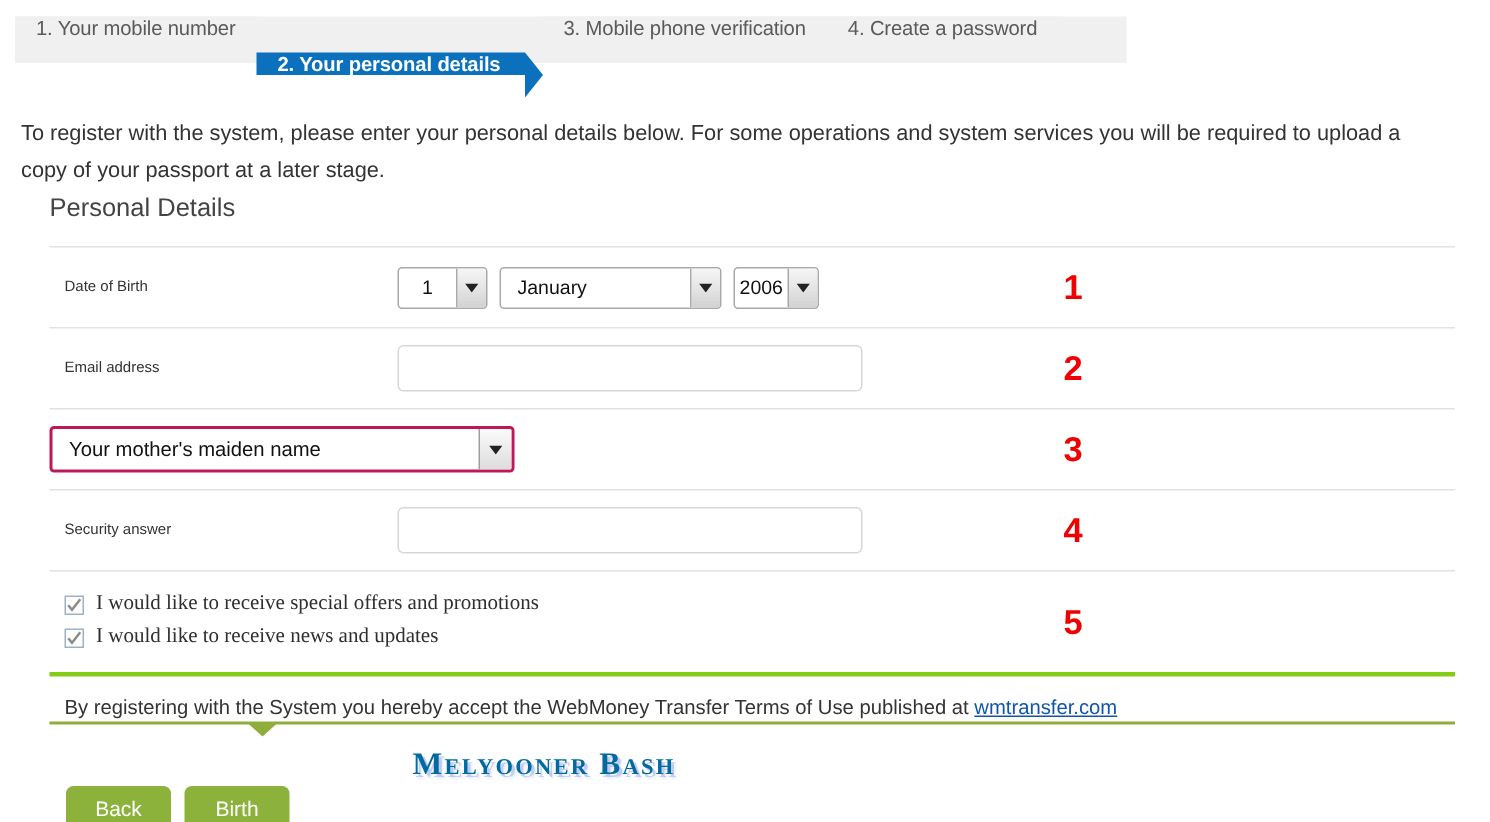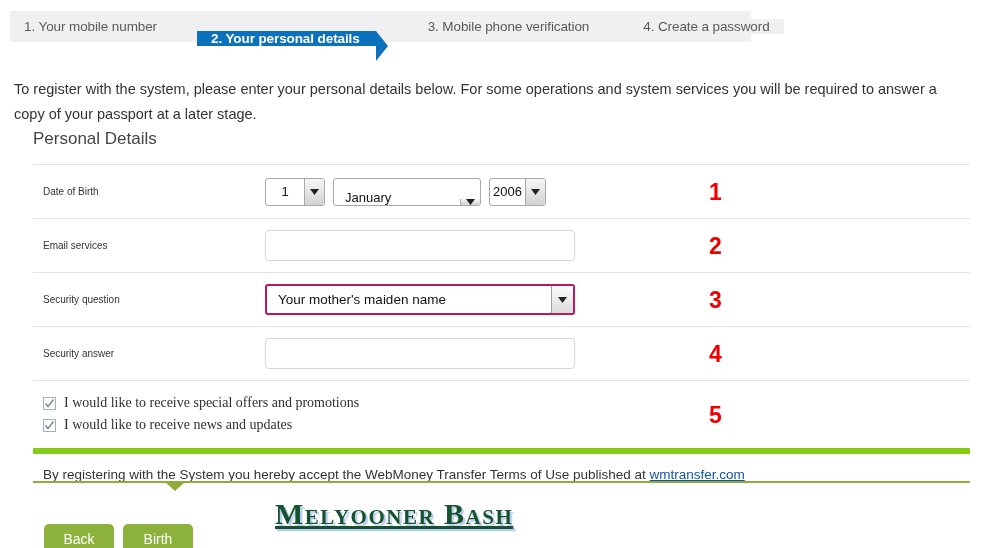--- a/index.html
+++ b/index.html
@@ -17,25 +17,24 @@
     position: relative;
   }
 
   
   .wizard-tabs {
     position: absolute;
     left: 10px;
     top: 11px;
     height: 31px;
     display: flex;
-    align-items: center;
+    align-items: flex-start;
     background: #f0f0f0;
     width: 741px;
     box-sizing: border-box;
-    gap: 26px;
   }
   .wizard-tab {
     display: flex;
     align-items: center;
     justify-content: center;
     font-size: 13.5px;
     color: #5a5a5a;
     padding: 0 14px;
     white-space: nowrap;
     position: relative;
@@ -153,21 +152,21 @@
     flex: 0 0 19px;
     border-left: 1px solid #a9a9a9;
     background: linear-gradient(to bottom, #f6f6f6 0%, #e3e3e3 55%, #d2d2d2 100%);
     display: flex;
     align-items: center;
     justify-content: center;
   }
   .legacy-select .sel-btn svg { display: block; }
 
   .sel-day   { width: 60px; }
-  .sel-month { width: 148px; align-items: flex-end; }
+  .sel-month { width: 148px; }
   .sel-year  { width: 57px; }
 
   .sel-wide {
     width: 310px;
     height: 31px;
     border: 2px solid #be185d;
     border-radius: 3px;
   }
   .sel-wide .sel-text { font-size: 13.5px; }
   .sel-wide .sel-btn {
@@ -220,21 +219,21 @@
     top: 0;
   }
   .check-label {
     font-size: 14px;
     color: #2f2f2f;
     font-family: "Liberation Serif", serif;
   }
 
   
   .terms-row {
-    border-top: 6px solid #84cc16;
+    border-top: 3px solid #84cc16;
     padding: 13px 0 12px 10px;
     font-size: 13.5px;
     color: #333333;
   }
   .terms-link {
     color: #1155aa;
     text-decoration: underline;
   }
 
   
@@ -278,49 +277,48 @@
     cursor: pointer;
     margin-top: 24px;
   }
 
   
   .watermark {
     position: absolute;
     left: 275px;
     top: 497px;
     font-family: "Liberation Serif", serif;
-    font-size: 30px;
+    font-size: 21px;
     font-weight: bold;
     font-variant: small-caps;
     letter-spacing: 1.5px;
-    color: #14532d;
+    color: #0369a1;
     text-shadow: 2px 2px 0 rgba(150,175,230,0.55), 3px 3px 1px rgba(200,215,245,0.4);
     white-space: nowrap;
-    text-decoration: underline;
   }
 </style>
 </head>
 <body>
 
 <div class="wizard-tabs">
   <div class="wizard-tab">
     <span>1. Your mobile number</span>
   </div>
   <div class="wizard-tab active">
     <span>2. Your personal details</span>
   </div>
   <div class="wizard-tab">
     <span>3. Mobile phone verification</span>
   </div>
   <div class="wizard-tab">
     <span>4. Create a password</span>
   </div>
 </div>
 
-<p class="intro-text">To register with the system, please enter your personal details below. For some operations and system services you will be required to answer a copy of your passport at a later stage.</p>
+<p class="intro-text">To register with the system, please enter your personal details below. For some operations and system services you will be required to upload a copy of your passport at a later stage.</p>
 
 <h2 class="section-heading">Personal Details</h2>
 
 <div class="form-area">
 
   <div class="form-row">
     <div class="row-label">Date of Birth</div>
     <div class="row-field">
       <div class="legacy-select sel-day centered">
         <span class="sel-text">1</span>
@@ -344,29 +342,28 @@
           <svg width="9" height="6" viewBox="0 0 9 6">
               <polygon points="0,0 9,0 4.5,6" fill="#222"></polygon>
             </svg>
         </span>
       </div>
     </div>
     <div class="marker">1</div>
   </div>
 
   <div class="form-row">
-    <div class="row-label">Email services</div>
+    <div class="row-label">Email address</div>
     <div class="row-field">
       <input class="text-input" type="text" value="" style="">
     </div>
     <div class="marker">2</div>
   </div>
 
   <div class="form-row">
-    <div class="row-label">Security question</div>
     <div class="row-field">
       <div class="legacy-select sel-wide">
         <span class="sel-text">Your mother's maiden name</span>
         <span class="sel-btn">
           <svg width="9" height="6" viewBox="0 0 9 6">
               <polygon points="0,0 9,0 4.5,6" fill="#222"></polygon>
             </svg>
         </span>
       </div>
     </div>

